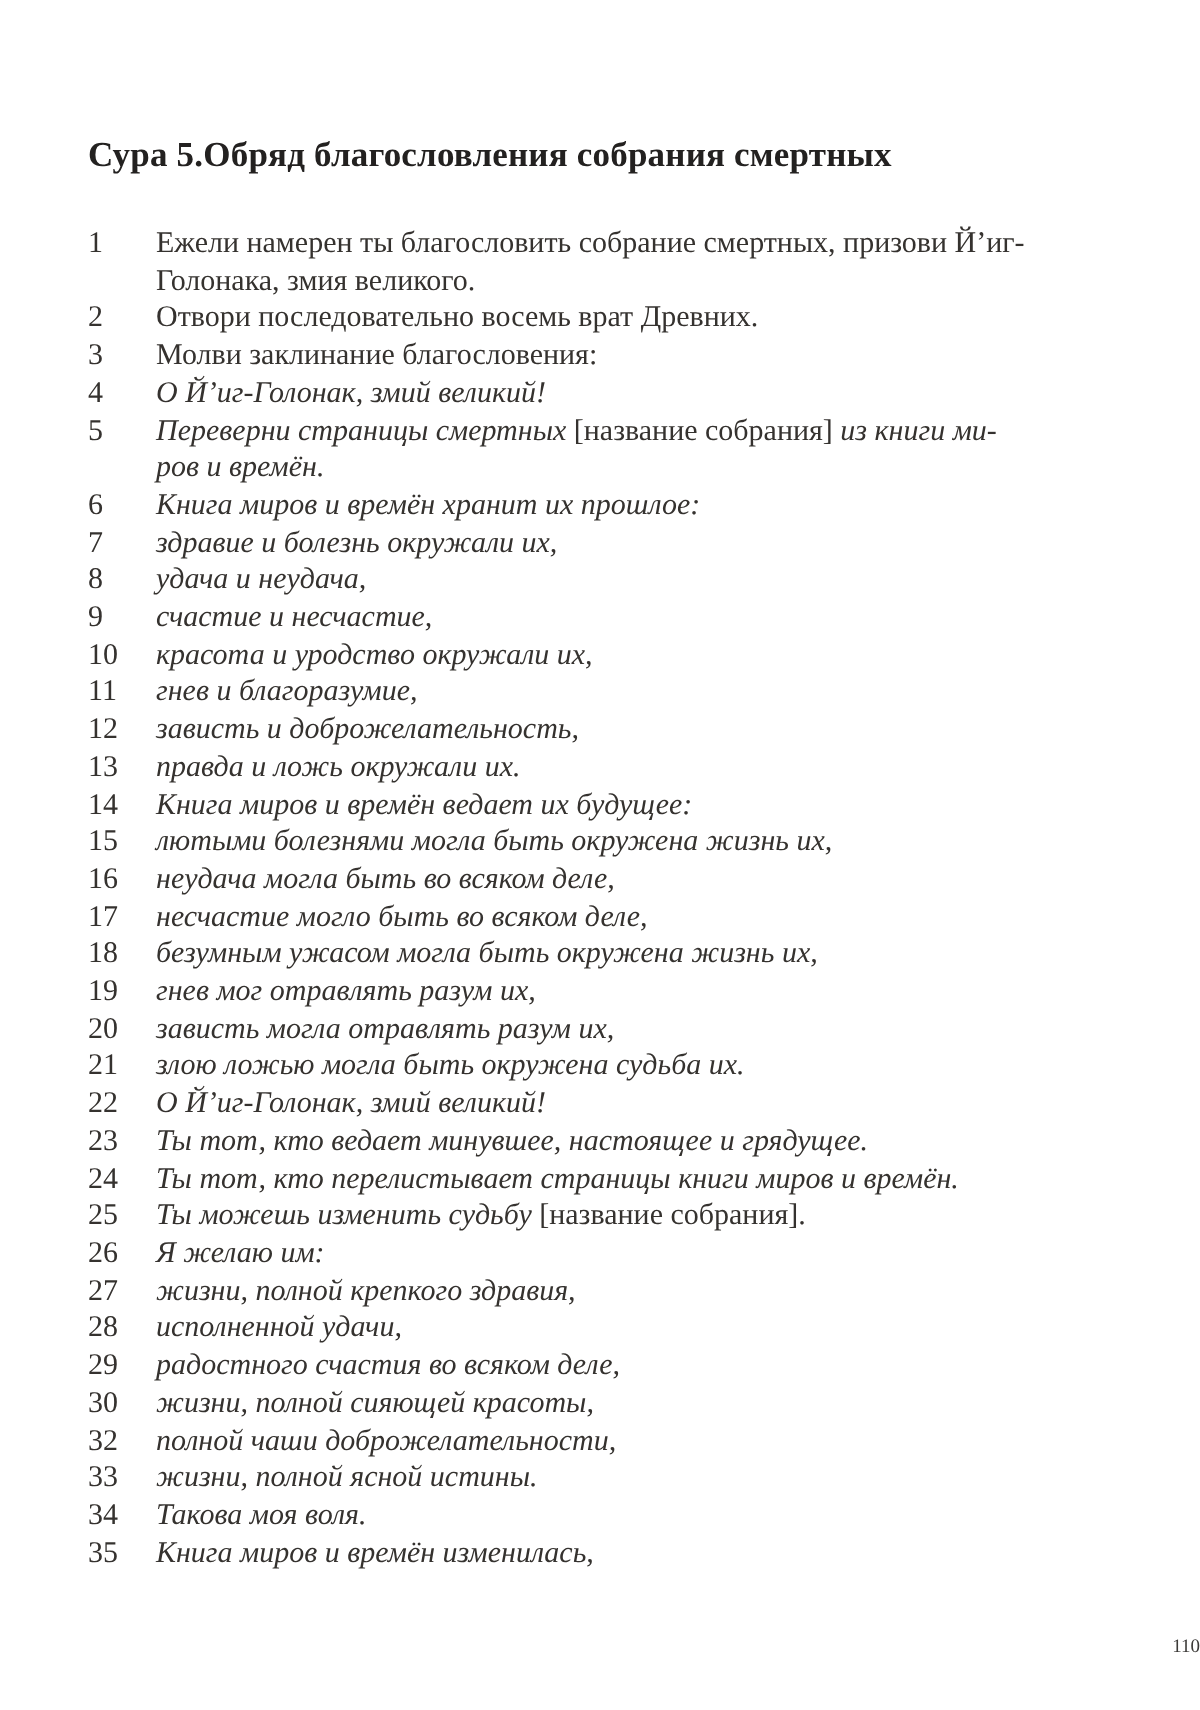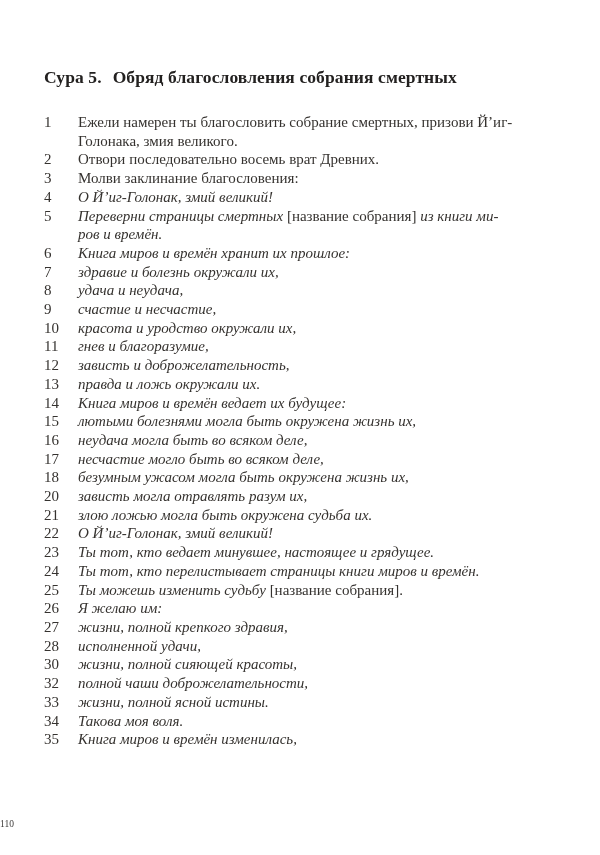--- a/index.html
+++ b/index.html
@@ -14,21 +14,20 @@
     background: #ffffff;
     box-sizing: border-box;
     padding: 66px 44px 0 44px;
     font-family: "Liberation Serif", serif;
     color: #35322f;
     overflow: hidden;
   }
   .chapter-heading {
     margin: 0;
     display: flex;
-    gap: 11px;
     font-size: 17.5px;
     line-height: 22px;
     font-weight: bold;
     color: #232120;
     letter-spacing: 0.1px;
   }
   .verse-list {
     margin-top: 25px;
   }
   .verse-row {
@@ -45,21 +44,21 @@
     flex: 1;
     white-space: pre-line;
   }
   .seg-italic { font-style: italic; text-align: center; }
   .seg-regular { font-style: normal; }
   .page-number {
     position: absolute;
     top: 819px;
     left: 0;
     width: 100%;
-    text-align: left;
+    text-align: right;
     font-size: 9.5px;
     color: #3c3a38;
   }
 </style>
 </head>
 <body>
 
 <div class="page">
   <h1 class="chapter-heading">
     <span>Сура 5.</span>
@@ -152,20 +151,24 @@
   <div class="verse-row">
     <span class="verse-num">17</span>
     <span class="verse-text"><span class="seg-italic">несчастие могло быть во всяком деле,</span></span>
   </div>
 
   <div class="verse-row">
     <span class="verse-num">18</span>
     <span class="verse-text"><span class="seg-italic">безумным ужасом могла быть окружена жизнь их,</span></span>
   </div>
 
+  <div class="verse-row">
+    <span class="verse-num">19</span>
+    <span class="verse-text"><span class="seg-italic">гнев мог отравлять разум их,</span></span>
+  </div>
 
   <div class="verse-row">
     <span class="verse-num">20</span>
     <span class="verse-text"><span class="seg-italic">зависть могла отравлять разум их,</span></span>
   </div>
 
   <div class="verse-row">
     <span class="verse-num">21</span>
     <span class="verse-text"><span class="seg-italic">злою ложью могла быть окружена судьба их.</span></span>
   </div>
@@ -198,20 +201,24 @@
   <div class="verse-row">
     <span class="verse-num">27</span>
     <span class="verse-text"><span class="seg-italic">жизни, полной крепкого здравия,</span></span>
   </div>
 
   <div class="verse-row">
     <span class="verse-num">28</span>
     <span class="verse-text"><span class="seg-italic">исполненной удачи,</span></span>
   </div>
 
+  <div class="verse-row">
+    <span class="verse-num">29</span>
+    <span class="verse-text"><span class="seg-italic">радостного счастия во всяком деле,</span></span>
+  </div>
 
   <div class="verse-row">
     <span class="verse-num">30</span>
     <span class="verse-text"><span class="seg-italic">жизни, полной сияющей красоты,</span></span>
   </div>
 
 
   <div class="verse-row">
     <span class="verse-num">32</span>
     <span class="verse-text"><span class="seg-italic">полной чаши доброжелательности,</span></span>

